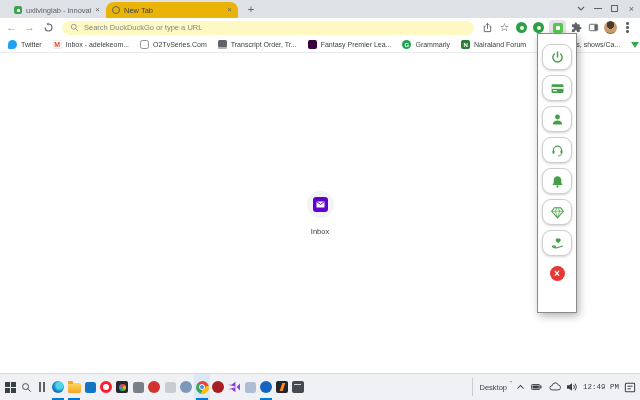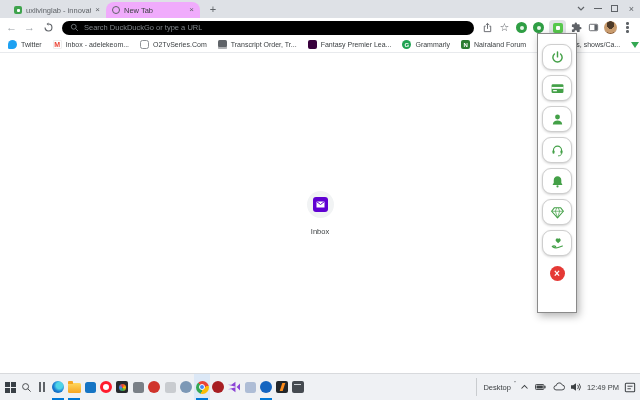--- a/index.html
+++ b/index.html
@@ -2,37 +2,37 @@
 <html><head>
 <meta charset="utf-8">
 <style>
   html,body{margin:0;padding:0;background:#fff;}
   *{box-sizing:border-box;}
   .screen{width:640px;height:400px;position:relative;font-family:"Liberation Sans",sans-serif;background:#fff;overflow:hidden;}
 
   
   .tabstrip{height:18px;background:#dee1e6;display:flex;align-items:flex-end;padding-left:8px;position:relative;}
   .tab{height:16px;display:flex;align-items:center;gap:4px;padding:0 6px;font-size:7.5px;color:#5f6368;width:98px;cursor:default;}
-  .tab.active{background:#f0abfc;border-radius:8px 8px 0 0;color:#3c4043;width:94px;}
+  .tab.active{background:#eab308;border-radius:8px 8px 0 0;color:#3c4043;width:132px;}
   .fav{width:8px;height:8px;flex:none;}
   .fav-green{background:#3fa34d;border-radius:2px;position:relative;}
   .fav-green::after{content:"";position:absolute;inset:2.5px;background:#fff;border-radius:1px;}
   .fav-globe{border:1.5px solid #5f6368;border-radius:50%;}
   .tab-title{flex:1;white-space:nowrap;overflow:hidden;}
   .tab-close{font-size:8px;color:#5f6368;line-height:1;}
   .newtab-plus{width:14px;height:14px;margin:0 0 2px 6px;display:flex;align-items:center;justify-content:center;font-size:11px;color:#5f6368;}
   .win-controls{position:absolute;right:0;top:0;height:17px;display:flex;align-items:center;}
   .win-btn{width:17px;height:17px;display:flex;align-items:center;justify-content:center;color:#5f6368;font-size:9px;}
   .win-max{width:7px;height:7px;border:1px solid #5f6368;}
   .win-min{width:8px;height:1px;background:#5f6368;}
 
   
   .toolbar{height:19px;display:flex;align-items:center;background:#fff;padding:0 6px;gap:7px;}
   .nav-arrow{font-size:11px;color:#9aa0a6;line-height:1;}
-  .addressbar{flex:1;height:14px;background:#000000;border-radius:7px;display:flex;align-items:center;padding:0 8px;gap:5px;color:#80868b;font-size:7.5px;min-width:0;}
+  .addressbar{flex:1;height:14px;background:#fef9c3;border-radius:7px;display:flex;align-items:center;padding:0 8px;gap:5px;color:#80868b;font-size:7.5px;min-width:0;}
   .addr-text{white-space:nowrap;overflow:hidden;}
   .tb-right{display:flex;align-items:center;gap:4px;flex:none;}
   .tb-ic{width:13px;height:13px;display:flex;align-items:center;justify-content:center;}
   .star{font-size:11px;color:#5f6368;line-height:1;}
   .ext-dot{width:11px;height:11px;border-radius:50%;background:#2f9e44;position:relative;}
   .ext-dot::after{content:"";position:absolute;inset:3.5px;background:#e8f5e9;border-radius:50%;}
   .ext-active{background:#e1e3e6;border-radius:4px;width:17px;height:15px;}
   .ext-square{width:10px;height:10px;border-radius:2px;background:#57c84d;position:relative;}
   .ext-square::after{content:"";position:absolute;inset:3px;background:#fff;border-radius:1px;}
   .avatar{width:13px;height:13px;border-radius:50%;background:radial-gradient(circle at 50% 30%,#4e3a28 0 34%,#c89b6d 35% 70%,#8a5a33 71%);}
@@ -88,21 +88,21 @@
   .shape-square-dark::after{content:"";position:absolute;left:4.5px;top:2px;width:3px;height:8px;background:#ff8c1a;transform:skewX(-18deg);}
   .shape-terminal{width:12px;height:12px;border-radius:2px;background:#454a50;position:relative;}
   .shape-terminal::after{content:"";position:absolute;left:2px;top:2.5px;width:7px;height:1.5px;background:#cfd3d7;}
   .win-logo{display:grid;grid-template-columns:5px 5px;grid-template-rows:5px 5px;gap:1px;}
   .win-logo span{background:#394046;}
   .taskview{display:flex;gap:2px;}
   .taskview span{width:2px;height:10px;background:#5f6368;}
   .tray{margin-left:auto;display:flex;align-items:center;gap:5px;padding-right:4px;border-left:1px solid #c9cccf;height:18px;padding-left:6px;}
   .tray-label{position:relative;padding-right:4px;}
   .tray-quote{position:absolute;top:-3px;right:-1px;font-size:6px;color:#5f6368;}
-  .tray-time{white-space:nowrap;}
+  .tray-time{white-space:nowrap;font-family:Liberation Mono, monospace;}
   .tray svg{display:block;}
 </style>
 </head>
 <body>
 
 <div class="screen">
 
   <div class="tabstrip">
     <div class="tab">
       <span class="fav fav-green"></span>

